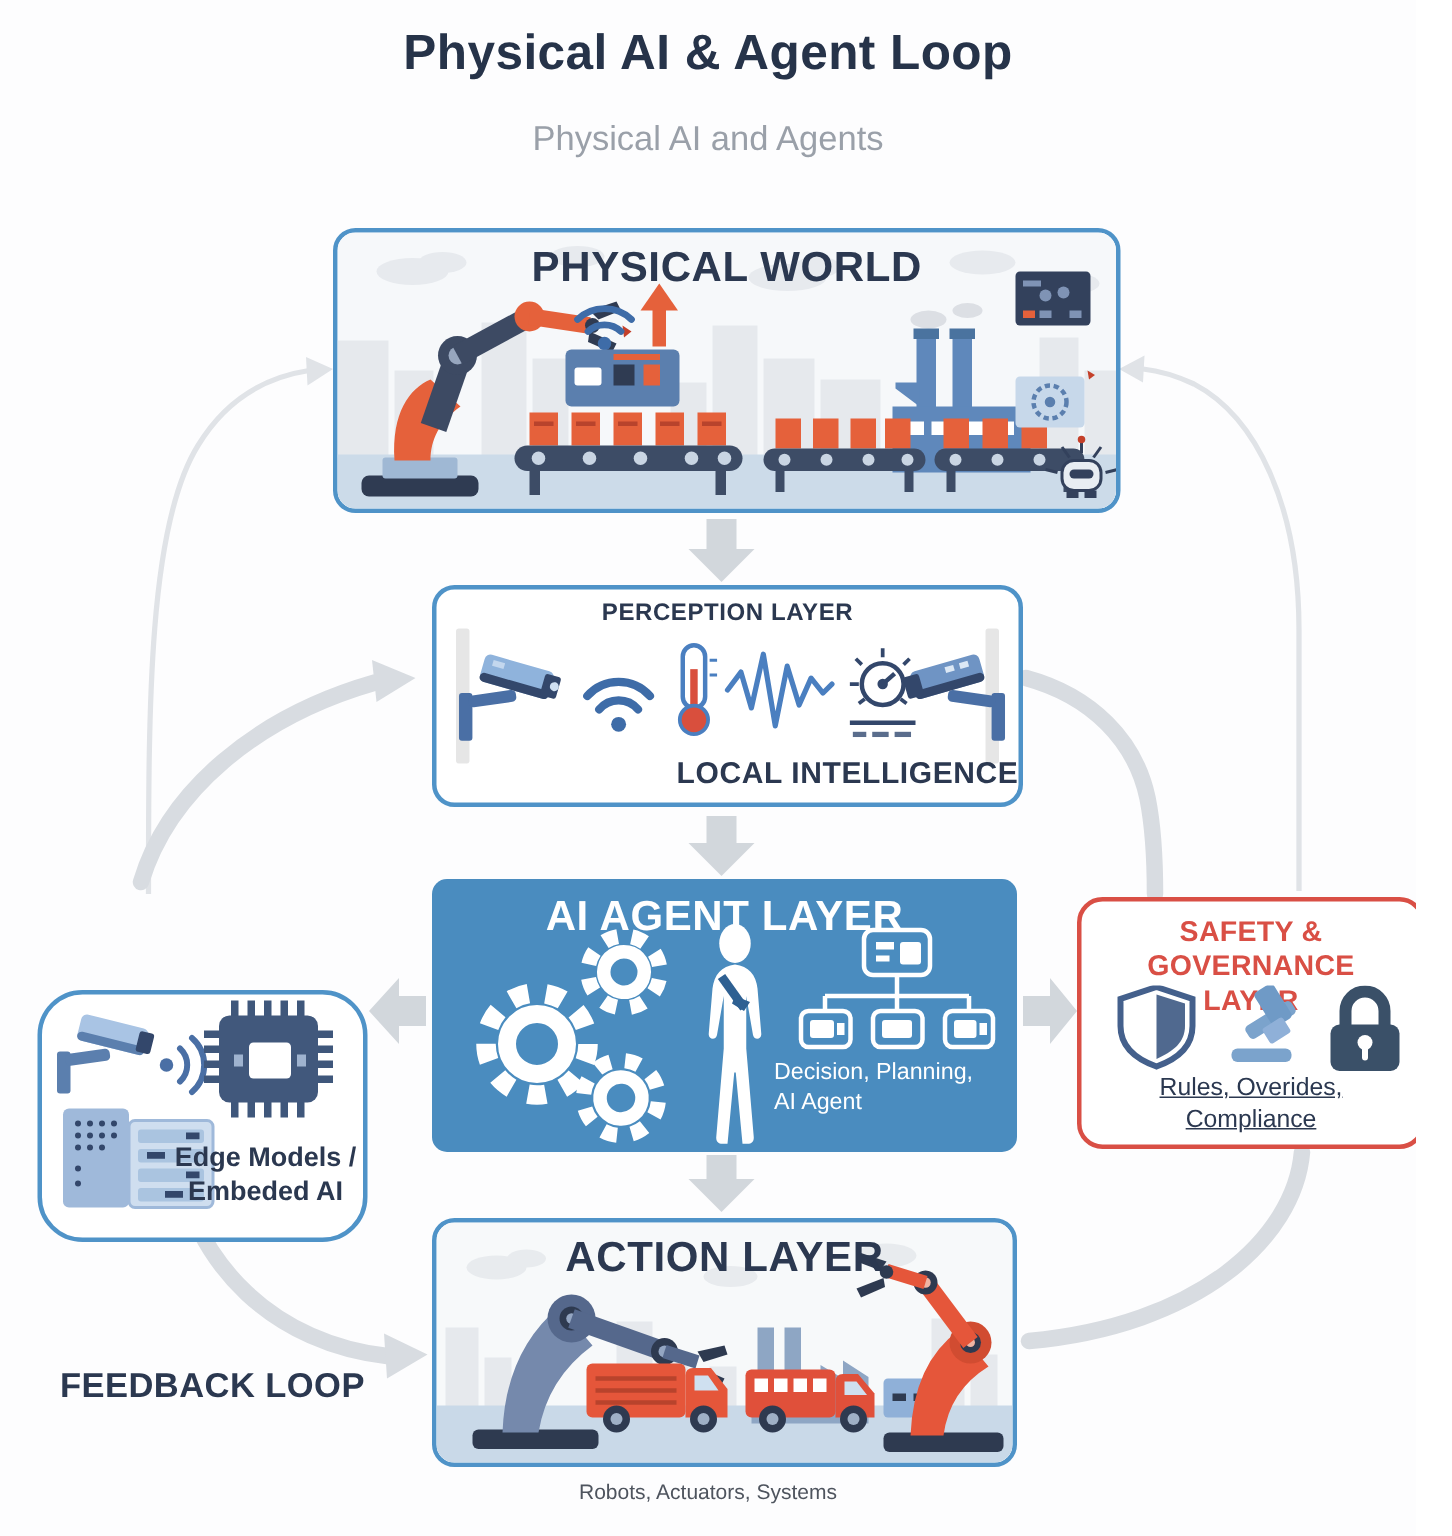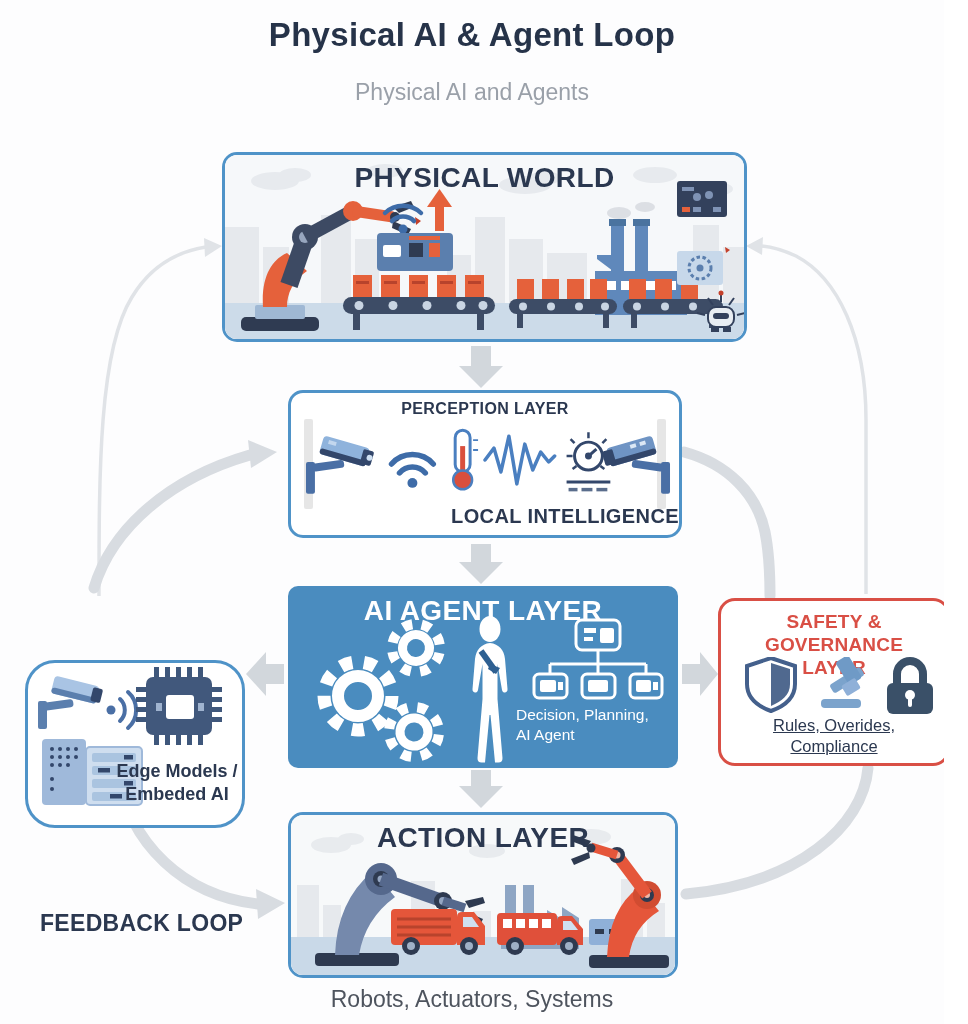--- a/index.html
+++ b/index.html
@@ -43,21 +43,21 @@
   
   .box-safety{left:718px;top:598px;width:232px;height:168px;border-color:var(--alert-red);border-radius:17px;}
   .safety-title{position:absolute;left:0;top:10px;width:100%;text-align:center;
     color:var(--alert-red);font-size:19px;font-weight:700;line-height:1.2;letter-spacing:.2px;}
   .safety-icons{position:absolute;left:14px;top:56px;width:204px;height:58px;}
   .safety-caption{position:absolute;left:0;top:114px;width:100%;text-align:center;
     color:var(--navy);font-size:16.5px;line-height:1.25;text-decoration:underline;}
   
   .box-action{left:288px;top:812px;width:390px;height:166px;}
   .action-footer{position:absolute;left:0;top:986px;width:100%;text-align:center;
-    font-size:23px;color:#4e545e;z-index:2;}
+    font-size:14px;color:#4e545e;z-index:2;}
   .feedback-label{position:absolute;left:40px;top:910px;font-size:23px;font-weight:700;
     color:var(--navy);letter-spacing:.3px;z-index:2;}
 </style>
 </head>
 <body>
 
 <div class="canvas">
 
   <svg class="connector-layer" viewBox="0 0 968 1024">
 

